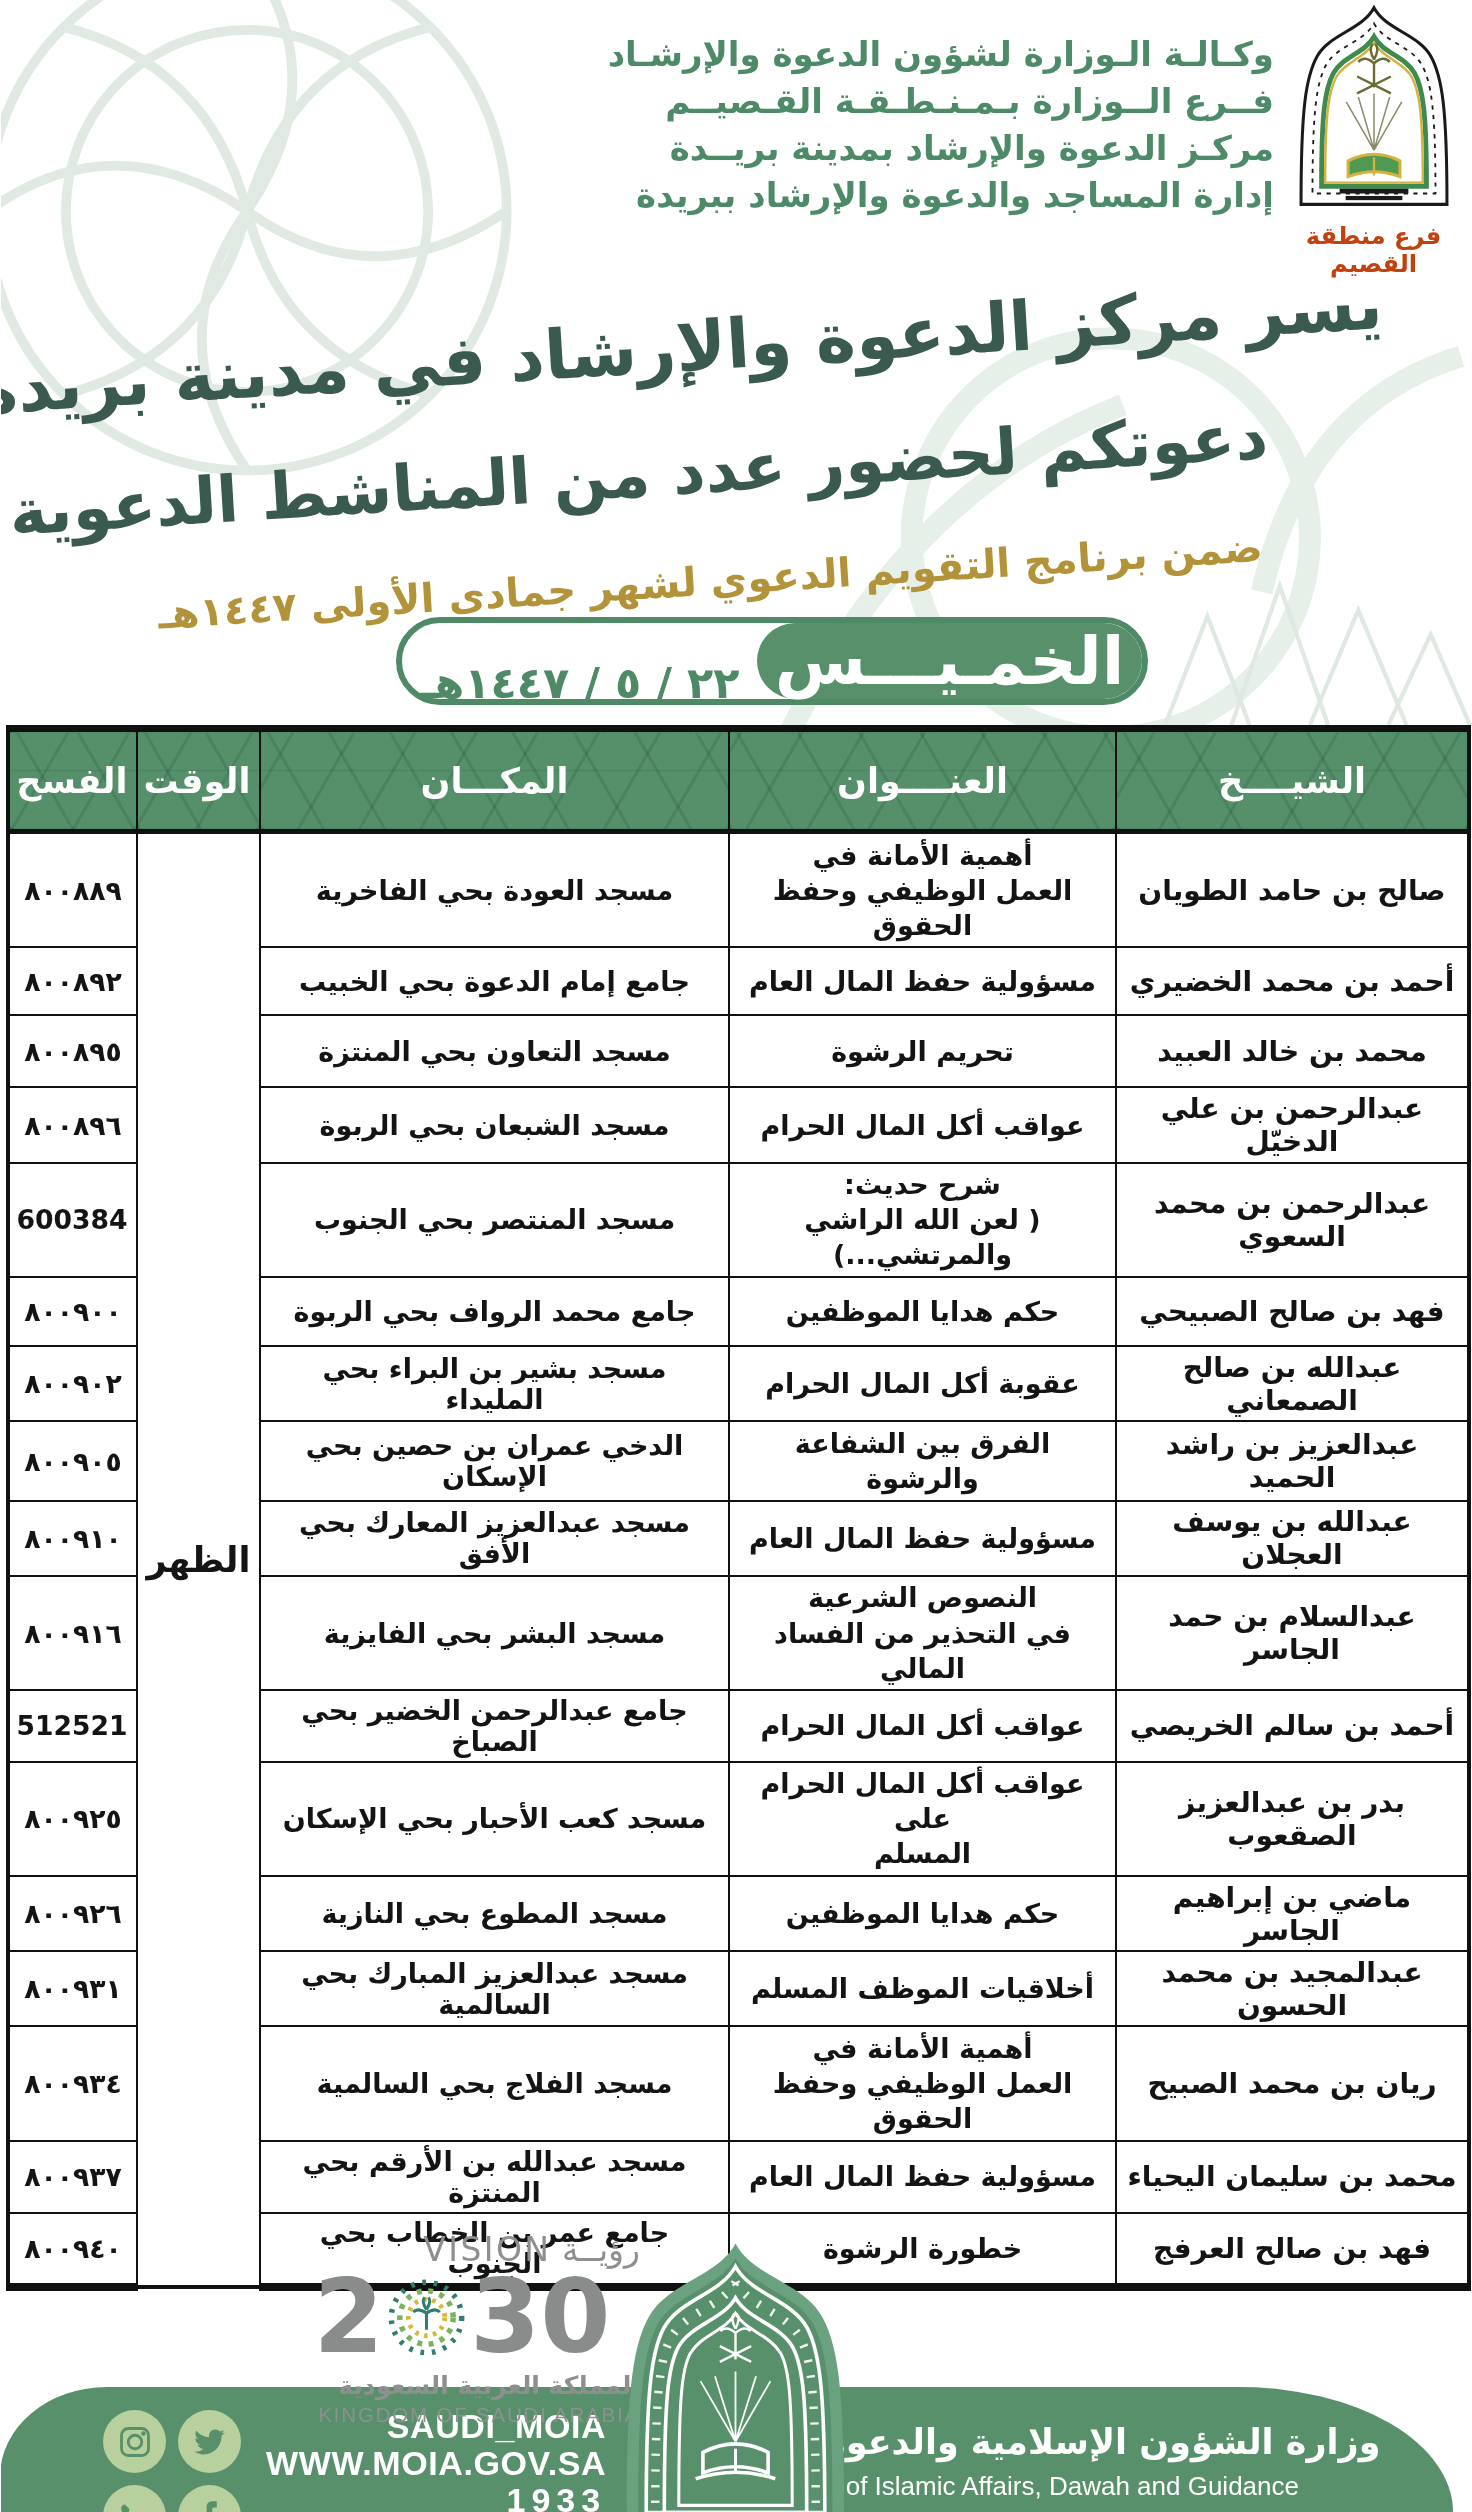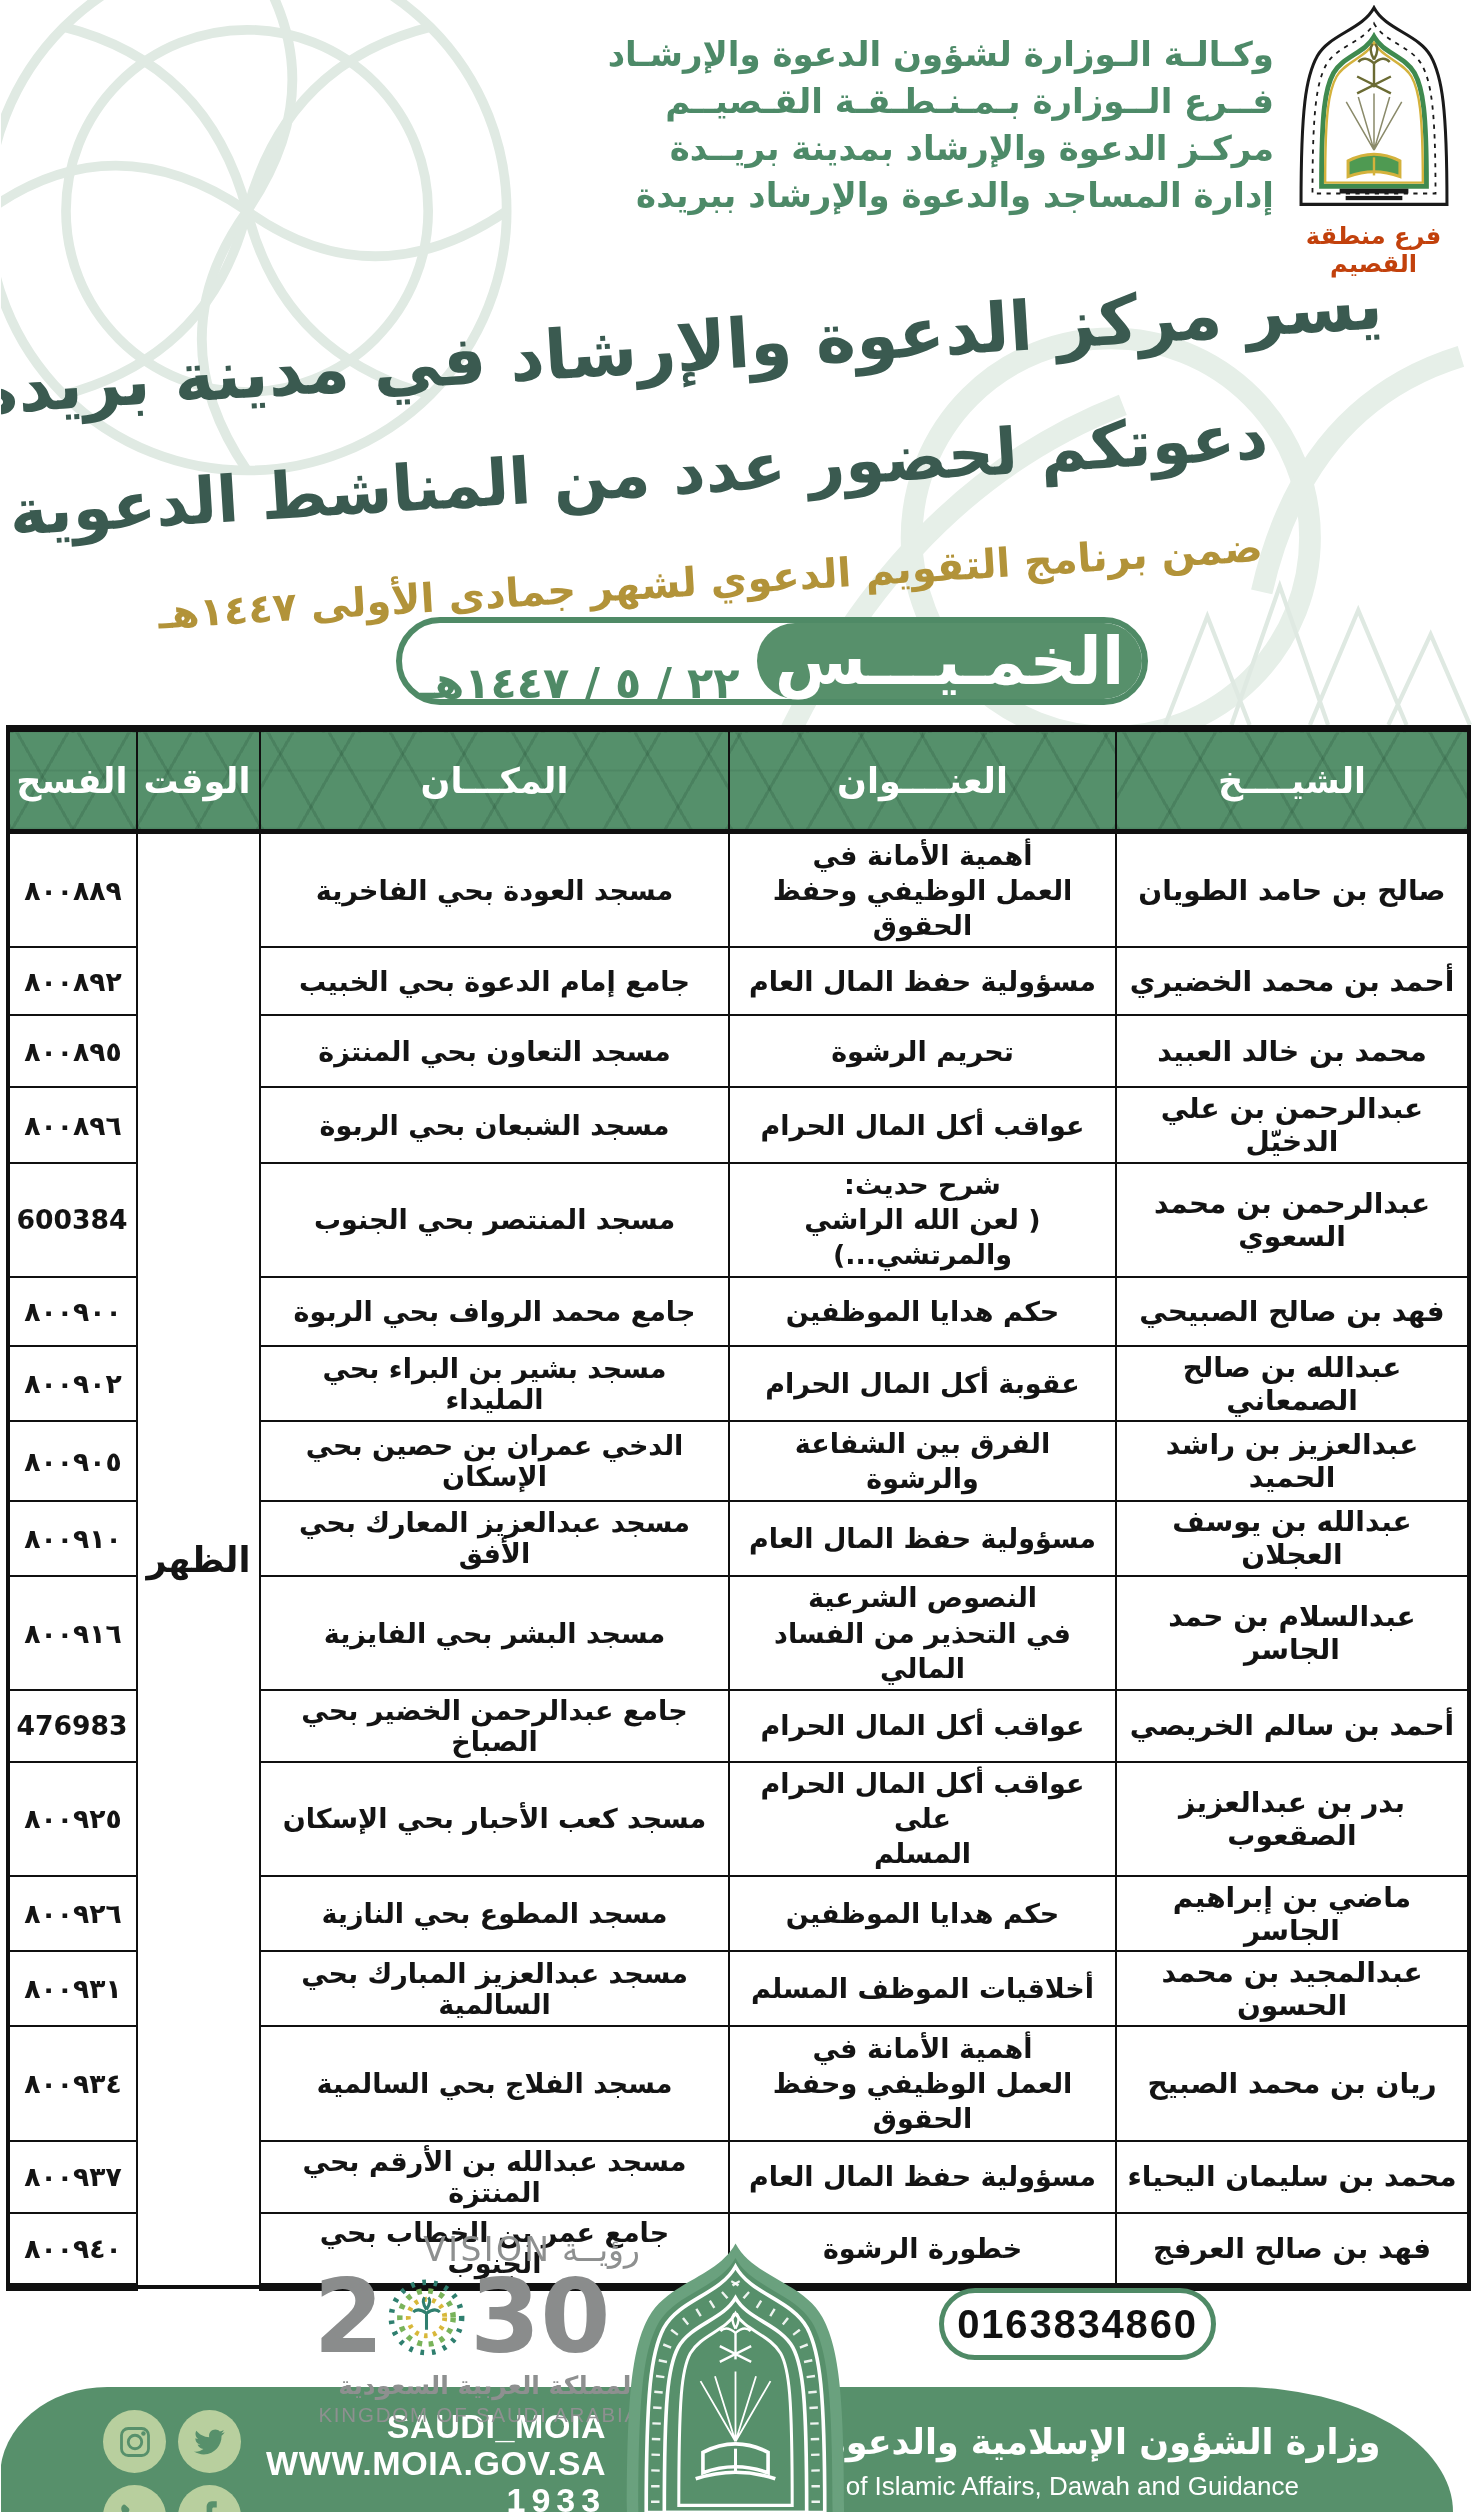--- a/index.html
+++ b/index.html
@@ -237,21 +237,21 @@
             <td class="cell-sheikh">عبدالسلام بن حمد الجاسر</td>
             <td class="cell-title">النصوص الشرعية
 في التحذير من الفساد المالي</td>
             <td class="cell-place">مسجد البشر بحي الفايزية</td>
             <td class="cell-permit">٨٠٠٩١٦</td>
           </tr>
           <tr style="height: 69px;">
             <td class="cell-sheikh">أحمد بن سالم الخريصي</td>
             <td class="cell-title">عواقب أكل المال الحرام</td>
             <td class="cell-place">جامع عبدالرحمن الخضير بحي الصباخ</td>
-            <td class="cell-permit">476983</td>
+            <td class="cell-permit">512521</td>
           </tr>
           <tr style="height: 104px;">
             <td class="cell-sheikh">بدر بن عبدالعزيز الصقعوب</td>
             <td class="cell-title">عواقب أكل المال الحرام على
 المسلم</td>
             <td class="cell-place">مسجد كعب الأحبار بحي الإسكان</td>
             <td class="cell-permit">٨٠٠٩٢٥</td>
           </tr>
           <tr style="height: 71px;">
             <td class="cell-sheikh">ماضي بن إبراهيم الجاسر</td>
@@ -297,21 +297,20 @@
         <circle cx="65" cy="75" r="44" stroke="#79b35a" stroke-width="9" stroke-dasharray="8 11"></circle>
         <circle cx="65" cy="75" r="30" stroke="#d8b83a" stroke-width="8" stroke-dasharray="6 9"></circle>
         <path d="M65 95 L65 68 M65 68 q-14 -10 -22 -2 M65 68 q14 -10 22 -2 M65 62 q-9 -14 -3 -20 M65 62 q9 -14 3 -20" stroke="#2f7f6f" stroke-width="5"></path>
       </svg>
       <span>30</span>
     </div>
     <div class="v-ar">المملكة العربية السعودية</div>
     <div class="v-en">KINGDOM OF SAUDI ARABIA</div>
   </div>
 
-  <div class="phone-pill">0163834860</div>
 
   <div class="band">
     <div class="socials">
       <div class="s-ic">
         <svg width="37" height="37" viewBox="0 0 64 64" fill="#57906b">
             <path d="M58 16c-2 1-4 1.6-6 1.8 2.2-1.3 3.8-3.3 4.6-5.7-2 1.2-4.3 2-6.7 2.5C48 12.6 45.2 11.4 42 11.4c-6 0-10.8 4.9-10.8 10.8 0 .9.1 1.7.3 2.5-9-.5-17-4.8-22.3-11.3-.9 1.6-1.5 3.4-1.5 5.4 0 3.8 1.9 7.1 4.8 9-1.8-.1-3.4-.5-4.9-1.3v.1c0 5.3 3.7 9.6 8.7 10.6-.9.2-1.9.4-2.9.4-.7 0-1.4-.1-2-.2 1.4 4.3 5.4 7.5 10.1 7.6-3.7 2.9-8.4 4.6-13.5 4.6-.9 0-1.7-.1-2.6-.2 4.8 3.1 10.5 4.9 16.6 4.9 19.9 0 30.8-16.5 30.8-30.8v-1.4c2.1-1.5 3.9-3.4 5.2-5.6z"></path>
           </svg>
       </div>
       <div class="s-ic">
         <svg width="36" height="36" viewBox="0 0 64 64" fill="none" stroke="#57906b" stroke-width="5">

